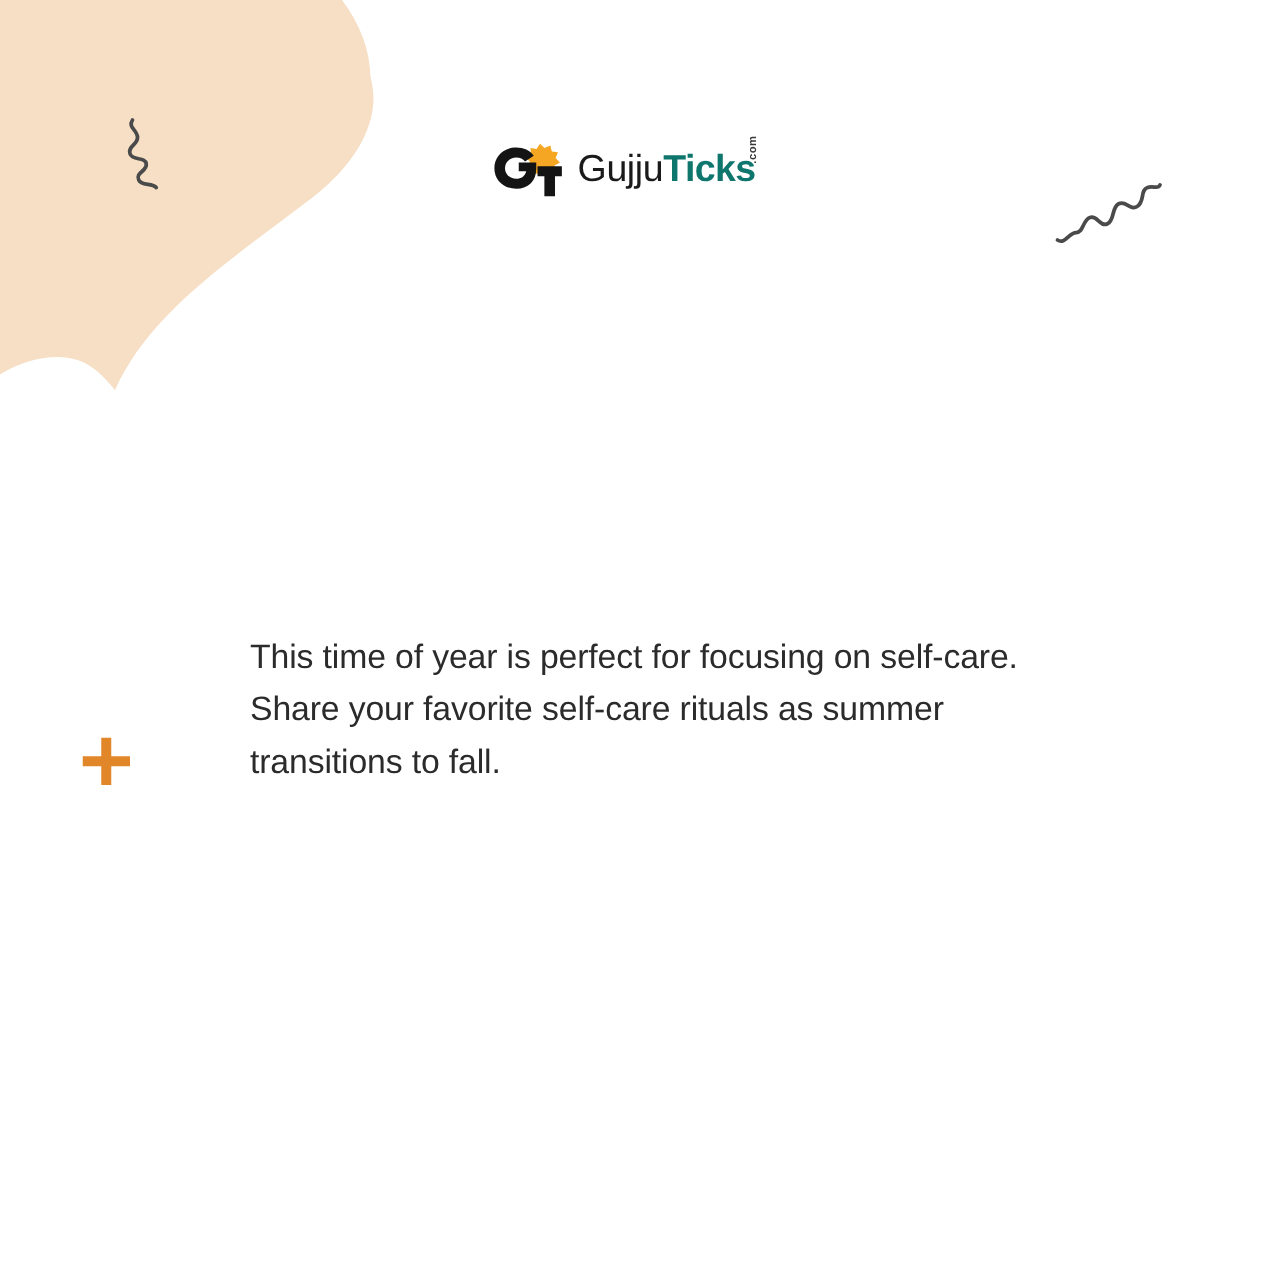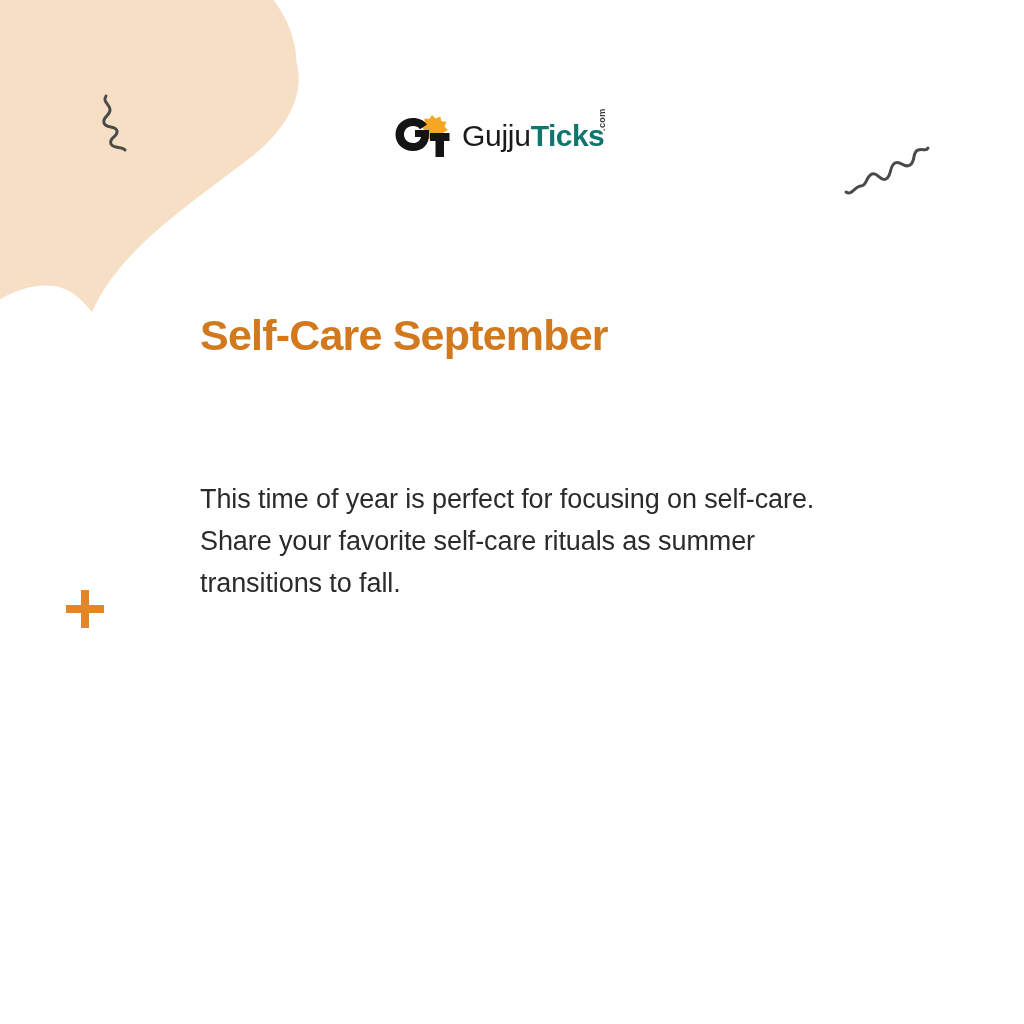--- a/index.html
+++ b/index.html
@@ -81,21 +81,21 @@
     font-size: 43px;
     font-weight: 700;
     color: #d2791e;
     letter-spacing: -0.8px;
     line-height: 1.1;
     margin: 0;
   }
   #body-copy {
     position: absolute;
     left: 200px;
-    top: 478px;
+    top: 504px;
     width: 620px;
     font-size: 27px;
     font-weight: 400;
     color: #2b2b2b;
     line-height: 42px;
     letter-spacing: -0.1px;
     margin: 0;
   }
   #handle {
     position: absolute;
@@ -157,21 +157,20 @@
         <path d="M36,20 L36,28 L41.5,28 L41.5,44 L50,44 L50,28 L55.5,28 L55.5,20 Z" fill="#141414"></path>
       </svg>
     </div>
     <div id="logo-wordmark">
       <span class="wm-light">Gujju</span>
       <span class="wm-bold">Ticks</span>
       <span class="wm-tld">.com</span>
     </div>
   </div>
 
-  <h1 id="headline">Self-Care September</h1>
 
   <p id="body-copy">This time of year is perfect for focusing on self-care. Share your favorite self-care rituals as summer transitions to fall.</p>
 
 
   <div id="page-number">3</div>
 
   <div class="deco" id="deco-plus">
     <svg viewBox="0 0 38 38" width="38" height="38" xmlns="http://www.w3.org/2000/svg">
       <path d="M15,0 H23 V15 H38 V23 H23 V38 H15 V23 H0 V15 H15 Z" fill="#E2862A"></path>
     </svg>

